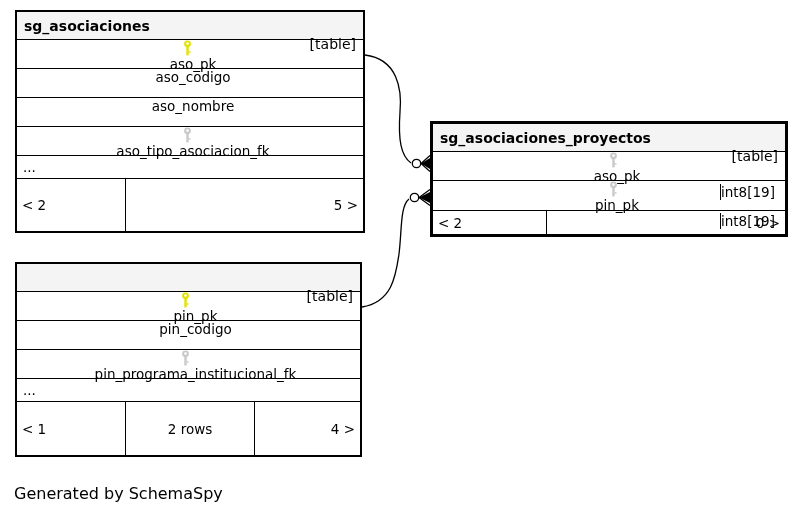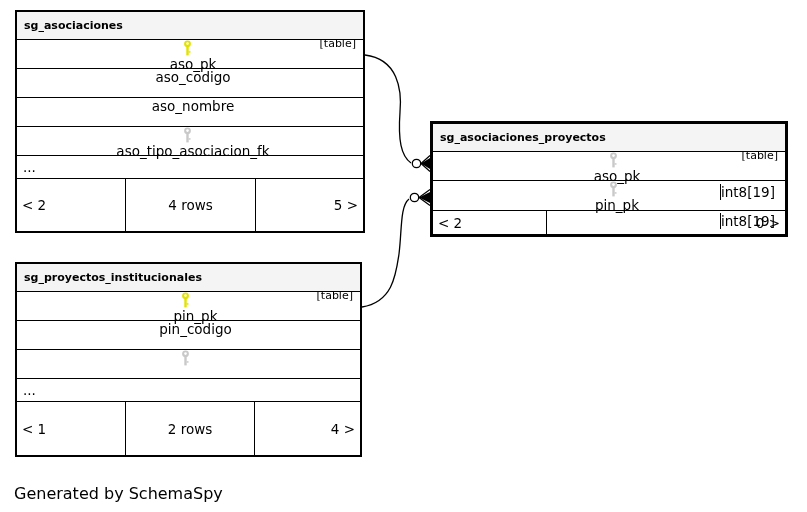--- a/index.html
+++ b/index.html
@@ -4,21 +4,21 @@
 <style>
   * { margin: 0; padding: 0; box-sizing: border-box; }
   html, body { width: 807px; height: 512px; background: #ffffff; overflow: hidden; }
   body { font-family: "DejaVu Sans", "Liberation Sans", sans-serif; color: #000; position: relative; }
 
   #connector-layer { position: absolute; left: 0; top: 0; width: 807px; height: 512px; z-index: 0; }
 
   .tbl { position: absolute; background: #fff; border: 2px solid #000; z-index: 1; display: flex; flex-direction: column; }
   .tbl.focus { border-width: 3px; }
 
-  .hdr { background: #f4f4f4; border-bottom: 1px solid #000; display: flex; align-items: center; padding: 0 7px; height: 28px; font-size: 11px; }
+  .hdr { background: #f4f4f4; border-bottom: 1px solid #000; display: flex; align-items: center; padding: 0 7px; height: 28px; font-size: 14px; }
   .tname { font-weight: bold; }
   .tkind { margin-left: auto; font-weight: normal; margin-top: 36px; }
 
   .row { display: flex; align-items: center; height: 29px; border-bottom: 1px solid #000; font-size: 13.5px; flex-direction: column; }
   .row.noline { border-bottom: none; }
   .dots { display: flex; align-items: center; height: 22px; padding-left: 6px; font-size: 13.5px; }
 
   .keyslot { display: inline-flex; justify-content: center; flex: 0 0 auto; }
   .t1 .row { padding-left: 6px; }
   .t1 .keyslot { width: 9px; margin-right: 12px; }
@@ -107,21 +107,20 @@
           <circle class="hole" cx="4.5" cy="3.6" r="1.3"></circle>
           <rect class="body" x="3.3" y="6.6" width="2.4" height="8.8"></rect>
           <rect class="body" x="5.6" y="11.2" width="1.9" height="1.5"></rect>
         </svg>
     </span>
     <span class="cname">aso_tipo_asociacion_fk</span>
   </div>
   <div class="dots">...</div>
   <div class="foot">
     <span class="fcell fprev">&lt; 2</span>
-    <span class="fcell frows">4 rows</span>
     <span class="fcell fnext">5 &gt;</span>
   </div>
 </div>
 
 <div class="tbl focus t2">
   <div class="hdr">
     <span class="tname">sg_asociaciones_proyectos</span>
     <span class="tkind">[table]</span>
   </div>
   <div class="row">
@@ -149,21 +148,20 @@
     <span class="ctype">int8[19]</span>
   </div>
   <div class="foot">
     <span class="fcell fprev">&lt; 2</span>
     <span class="fcell fnext">0 &gt;</span>
   </div>
 </div>
 
 <div class="tbl t3">
   <div class="hdr">
-    <span class="tname">sg_proyectos_institucionales</span>
     <span class="tkind">[table]</span>
   </div>
   <div class="row">
     <span class="keyslot">
       <svg class="key-svg key-pk" width="9" height="16" viewBox="0 0 9 16">
           <circle class="body" cx="4.5" cy="3.8" r="3.4"></circle>
           <circle class="hole" cx="4.5" cy="3.6" r="1.3"></circle>
           <rect class="body" x="3.3" y="6.6" width="2.4" height="8.8"></rect>
           <rect class="body" x="5.6" y="11.2" width="1.9" height="1.5"></rect>
         </svg>
@@ -176,20 +174,21 @@
   </div>
   <div class="row">
     <span class="keyslot">
       <svg class="key-svg key-fk" width="9" height="16" viewBox="0 0 9 16">
           <circle class="body" cx="4.5" cy="3.8" r="3.4"></circle>
           <circle class="hole" cx="4.5" cy="3.6" r="1.3"></circle>
           <rect class="body" x="3.3" y="6.6" width="2.4" height="8.8"></rect>
           <rect class="body" x="5.6" y="11.2" width="1.9" height="1.5"></rect>
         </svg>
     </span>
+    <span class="cname">pin_programa_institucional_fk</span>
   </div>
   <div class="dots">...</div>
   <div class="foot">
     <span class="fcell fprev">&lt; 1</span>
     <span class="fcell frows">2 rows</span>
     <span class="fcell fnext">4 &gt;</span>
   </div>
 </div>
 
 <div id="page-footer-note">Generated by SchemaSpy</div>

